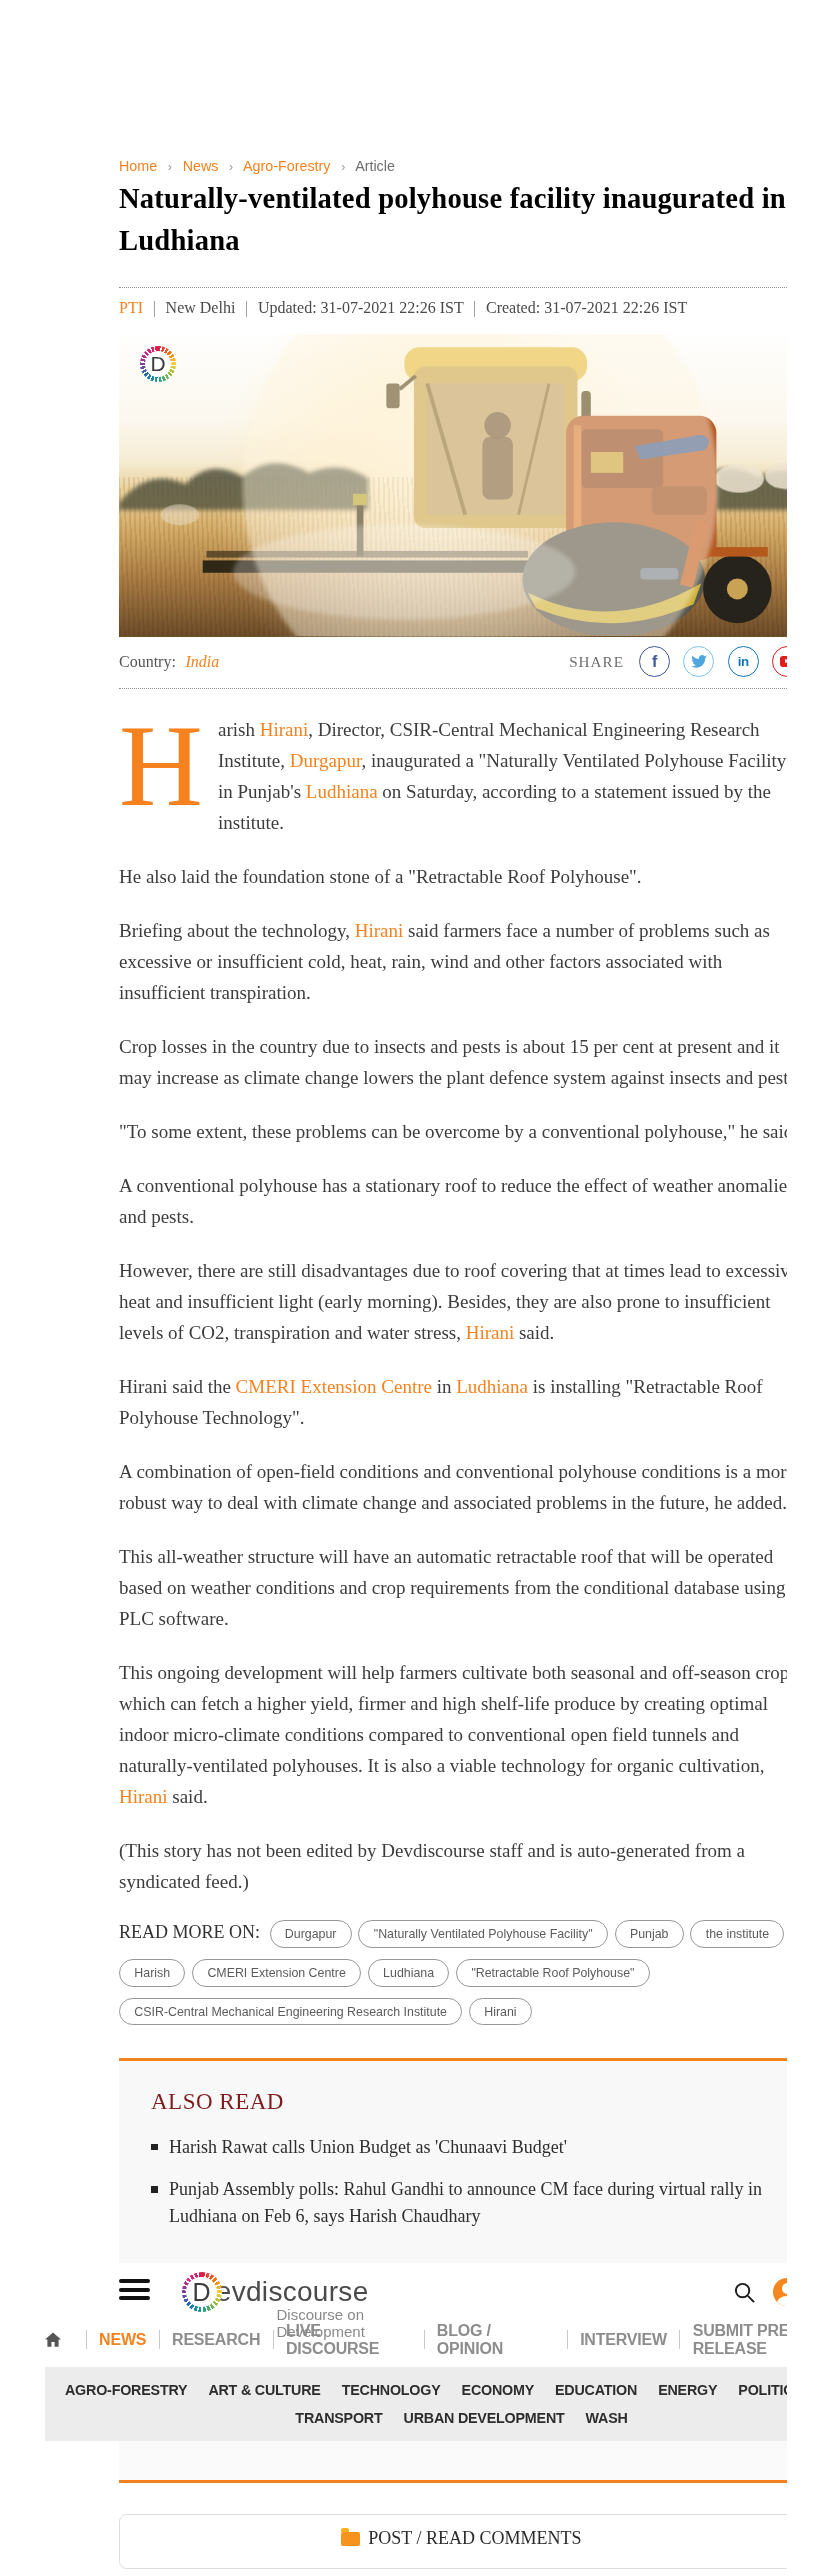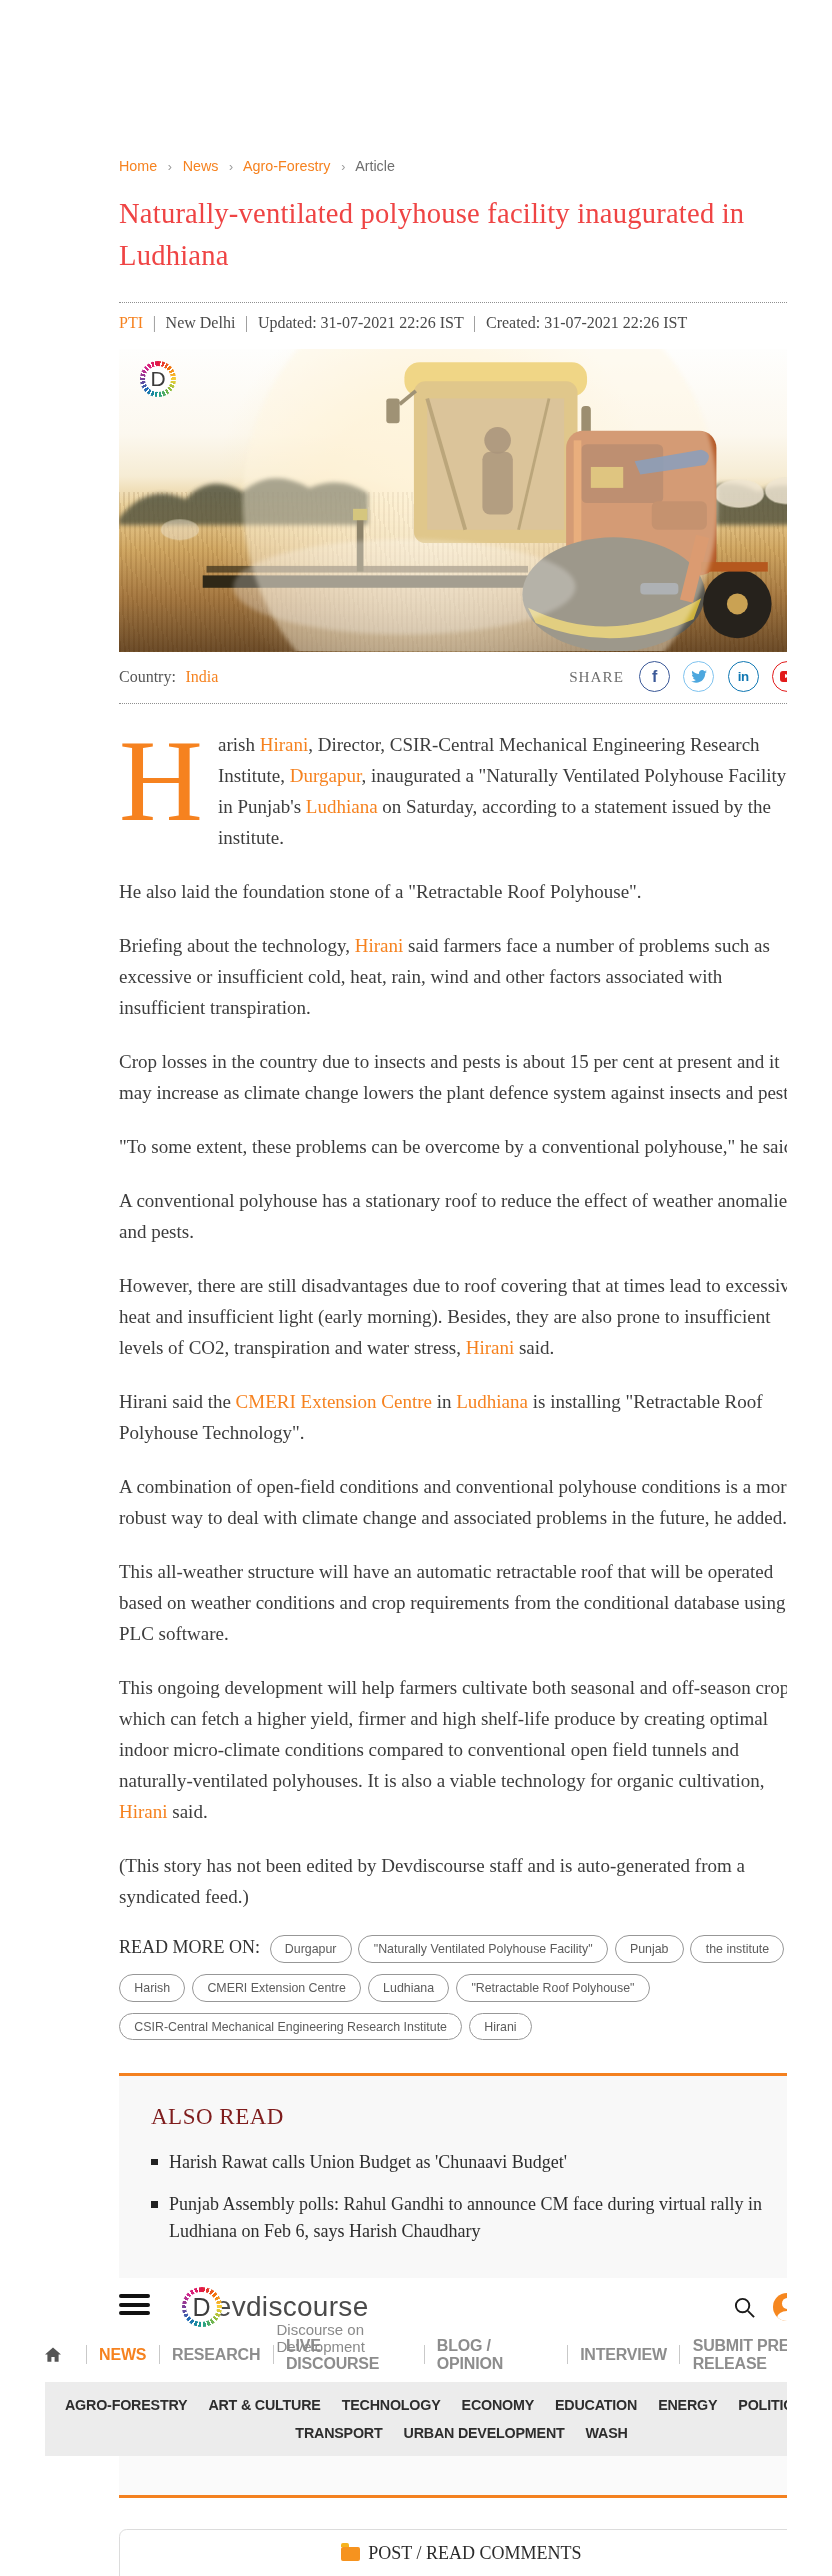--- a/index.html
+++ b/index.html
@@ -11,21 +11,21 @@
   }
   .content { width:684px; margin-left:74px; }
 
   
   .breadcrumb { padding-top:158px; font-family:"Liberation Sans",sans-serif; font-size:14.3px; color:#8a8a8a; }
   .breadcrumb a { color:#f6821f; text-decoration:none; cursor:pointer; }
   .breadcrumb .sep { color:#9a9a9a; margin:0 6.7px; font-size:12.4px; }
   .breadcrumb .current { color:#6e6e6e; }
 
   
-  h1.title { margin-top:19px; font-size:28.6px; line-height:42px; font-weight:400; color:#ef4444; letter-spacing:0.2px; }
+  h1.title { margin-top:4px; font-size:28.6px; line-height:42px; font-weight:700; color:#000000; letter-spacing:0.2px; }
   .dotted { border:none; border-top:1px dotted #8f8f8f; height:0; }
   .rule-1 { margin-top:25px; }
   .byline { margin-top:10.5px; font-size:16px; color:#4a4a4a; }
   .byline .agency { color:#f6821f; }
   .byline .bsep { color:#8b8b8b; margin:0 5.7px; }
 
   
   .hero { position:relative; margin-top:17px; width:684px; height:303px; overflow:hidden;
     background:
       radial-gradient(circle at 46% 52%, rgba(255,244,218,.92) 0%, rgba(255,238,200,.55) 28%, rgba(255,236,200,0) 55%),
@@ -39,21 +39,21 @@
       repeating-conic-gradient(rgba(255,255,255,0) 0 9deg, #fff 9deg 14deg),
       conic-gradient(#e11845,#f2710c,#f7d038,#87bb3e,#199e8d,#1d6fb8,#7a3f98,#d6258c,#e11845);
   }
   .badge::before { content:""; position:absolute; inset:4.8px; background:#fff; border-radius:50%; }
   .badge .d { position:absolute; inset:0; display:flex; align-items:center; justify-content:center;
     font-family:"Liberation Sans",sans-serif; font-size:21px; color:#3c3c3c; z-index:1; }
 
   
   .meta-row { display:flex; align-items:center; justify-content:space-between; padding:9.5px 0 11.4px; }
   .country { font-size:16px; color:#555; }
-  .country .in { color:#f6821f; margin-left:9.5px; }
+  .country .in { color:#f6821f; margin-left:9.5px;font-style:italic; }
   .share { display:flex; align-items:center; gap:13.3px;justify-content:space-between; }
   .share .lbl { font-size:15.2px; color:#6e6e6e; letter-spacing:1px; margin-right:1.9px; }
   .sicon { width:31px; height:31px; border-radius:50%; display:flex; align-items:center; justify-content:center;
     background:#fff; cursor:pointer; font-family:"Liberation Sans",sans-serif; font-weight:bold; }
   .fb { border:1px solid #3b5998; color:#3b5998; font-size:16px; }
   .tw { border:1px solid #7fc3ef; color:#4da7de; }
   .li { border:1px solid #1178b3; color:#1178b3; font-size:13.3px; letter-spacing:-0.5px; }
   .yt { border:1px solid #e21b1b; }
   .yt .ytbox { width:16px; height:11.4px; background:#e21b1b; border-radius:2.9px; position:relative; }
   .yt .ytbox::after { content:""; position:absolute; left:5.7px; top:2.9px; border-left:5.7px solid #fff;

